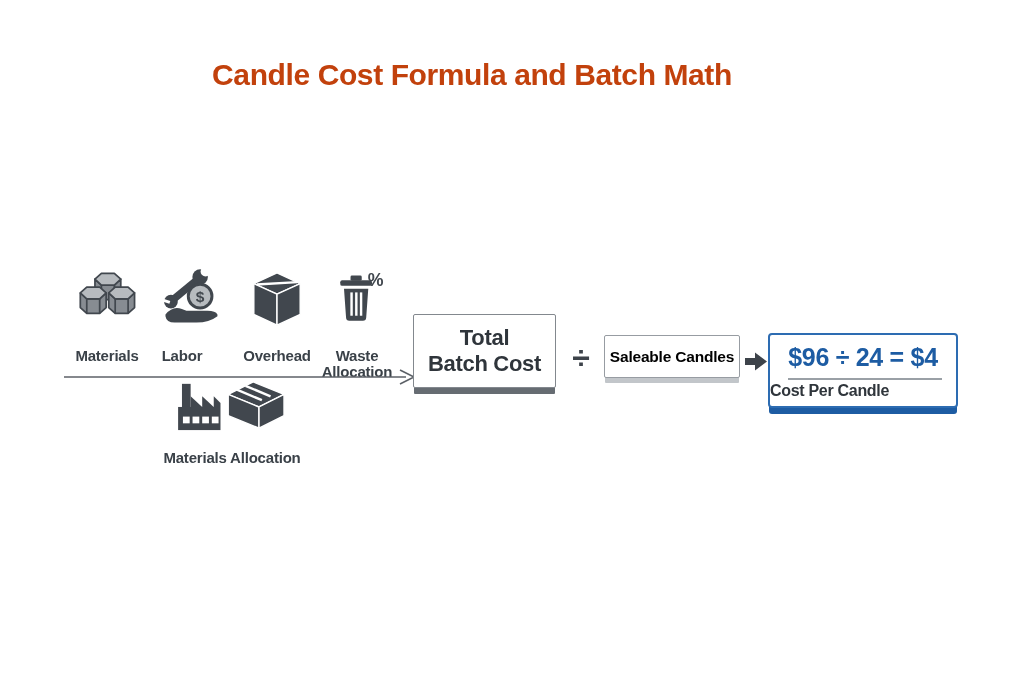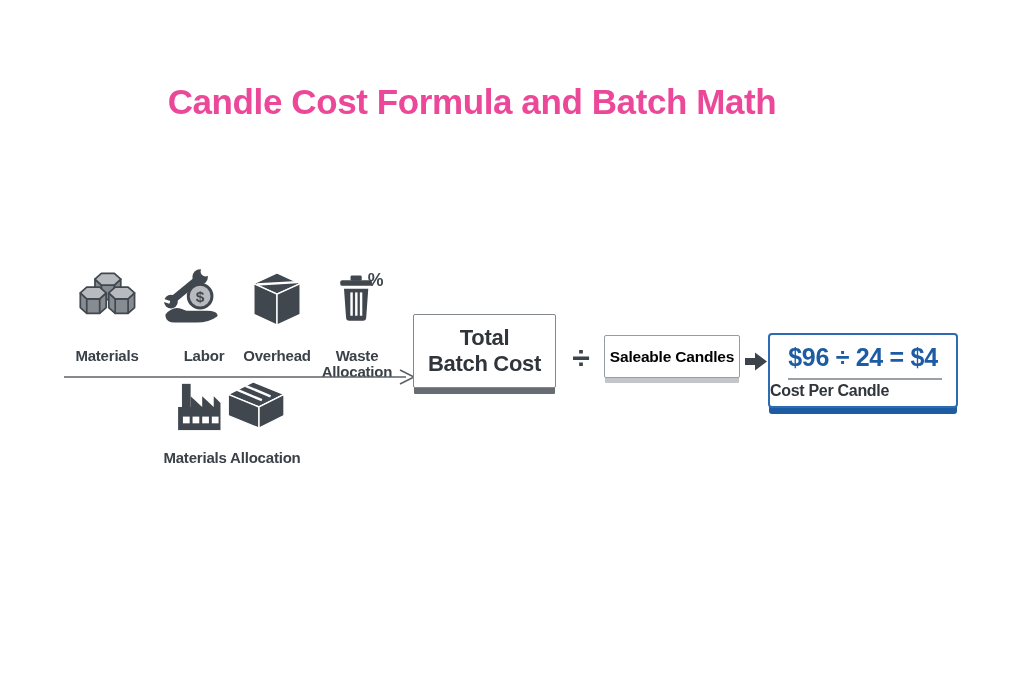--- a/index.html
+++ b/index.html
@@ -1,19 +1,19 @@
 <!DOCTYPE html>
 <html><head>
 <meta charset="utf-8">
 <style>
   html,body{margin:0;padding:0;background:#fff;}
   .canvas{position:relative;width:1024px;height:683px;background:#ffffff;overflow:hidden;
           font-family:"Liberation Sans",sans-serif;}
   .title{position:absolute;left:162px;top:58px;width:620px;text-align:center;
-         font-size:35px;font-weight:700;letter-spacing:-0.4px;color:#ec4899;margin-top:24px;}
+         font-size:30px;font-weight:700;letter-spacing:-0.4px;color:#c2410c;}
   .icon{position:absolute;}
   .item-label{position:absolute;text-align:center;font-size:15px;font-weight:600;
               color:#3a4148;line-height:16px;letter-spacing:-0.2px;margin-top:10px;}
   .flow-arrow{position:absolute;left:62px;top:366px;}
   .box{position:absolute;background:#fff;display:flex;flex-direction:column;
        align-items:center;justify-content:center;text-align:center;}
   .total-box{left:413px;top:314px;width:141px;height:72px;border:1.5px solid #83888e;
              border-radius:2px;box-shadow:0 7px 0 -1px #666c72;
              font-size:22px;font-weight:700;line-height:26px;letter-spacing:-0.3px;color:#2f353b;}
   .divide{position:absolute;left:563px;top:340px;width:36px;text-align:center;
@@ -65,21 +65,21 @@
   <svg class="icon" style="left:160px;top:268px" width="62" height="60" viewBox="0 0 68 64">
     <line x1="14" y1="34" x2="42" y2="11" stroke="#41474e" stroke-width="8"></line>
     <circle cx="44" cy="9" r="8.5" fill="#41474e"></circle>
     <circle cx="50" cy="3" r="5.5" fill="#ffffff"></circle>
     <circle cx="12" cy="36" r="7.5" fill="#41474e"></circle>
     <rect x="3" y="34" width="8" height="3.2" fill="#ffffff" transform="rotate(18 7 35.5)"></rect>
     <circle cx="44" cy="30" r="13" fill="#b7bbbf" stroke="#41474e" stroke-width="3.2"></circle>
     <text x="44" y="36.5" font-size="17" fill="#41474e" text-anchor="middle">$</text>
     <path d="M6,50 Q14,40 24,44 L29,46 L52,46 Q61,46 63,50 L63,52 Q54,59 40,59 L16,59 Q7,59 6,52 Z" fill="#41474e"></path>
   </svg>
-  <div class="item-label" style="left:154px;top:338px;width:100px">Labor</div>
+  <div class="item-label" style="left:132px;top:338px;width:100px">Labor</div>
 
   <svg class="icon" style="left:246px;top:271px" width="62" height="58" viewBox="0 0 64 60">
     <g stroke="#ffffff" stroke-width="1.5" stroke-linejoin="round">
       <polygon points="32,2 56,13 32,24 8,13" fill="#41474e"></polygon>
       <polygon points="8,13 32,24 32,56 8,45" fill="#41474e"></polygon>
       <polygon points="56,13 32,24 32,56 56,45" fill="#41474e"></polygon>
     </g>
     <line x1="11" y1="14" x2="53" y2="11.5" stroke="#ffffff" stroke-width="2.5"></line>
   </svg>
   <div class="item-label" style="left:227px;top:338px;width:100px">Overhead</div>

